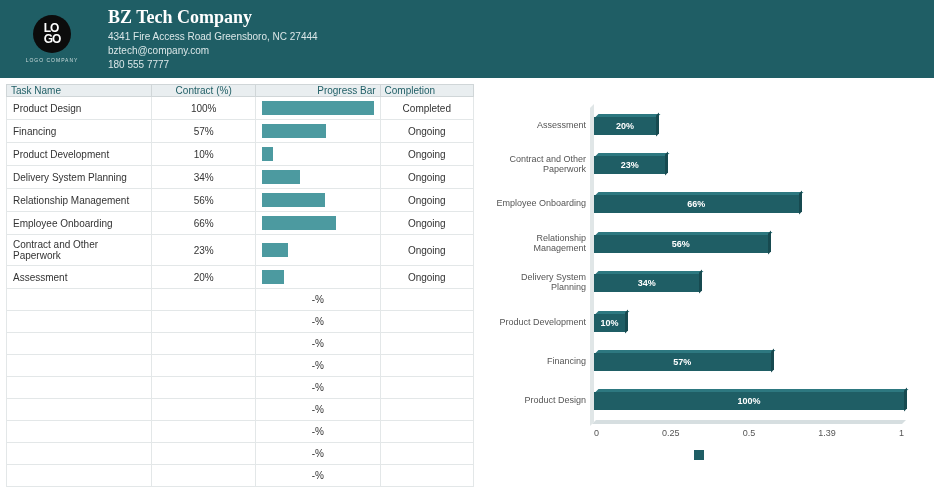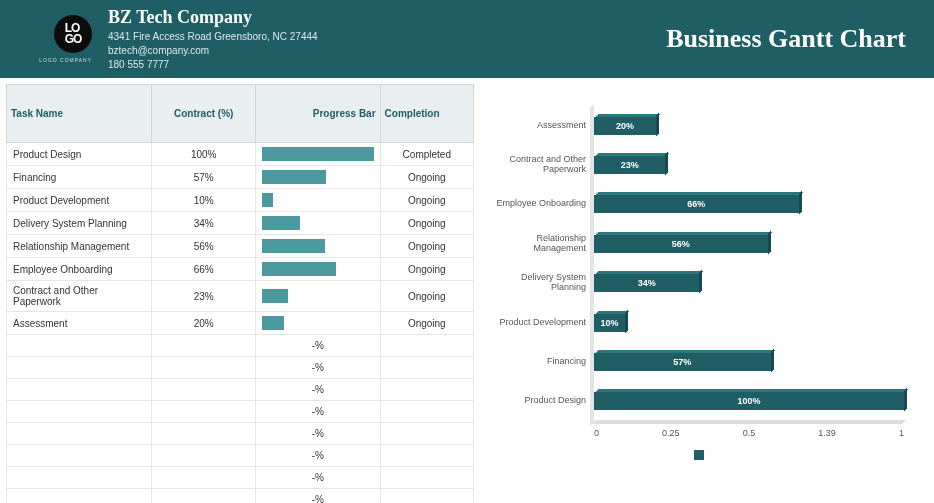--- a/index.html
+++ b/index.html
@@ -17,21 +17,21 @@
     background: #1f5e65;
     height: 78px;
     display: flex;
     align-items: center;
     padding: 0 28px 0 12px;
     color: #fff;
   }
   .logo-wrap {
     display: flex;
     flex-direction: column;
-    align-items: flex-end;
+    align-items: center;
     width: 80px;
   }
   .logo-circle {
     width: 38px; height: 38px;
     background: #0c0c0c;
     border-radius: 50%;
     display: flex; align-items: center; justify-content: center;
     font-weight: bold; font-size: 12px; letter-spacing: -1px;
     line-height: 0.9;
     color:#fff;
@@ -57,23 +57,23 @@
   
   table.task-table {
     width: 100%;
     border-collapse: collapse;
     table-layout: fixed;
   }
   table.task-table th {
     background: #e9eef0;
     color: #1f5e65;
     font-size: 10px;
-    padding: 23px 4px;
+    padding: 0 4px;
     border: 1px solid #d0d6d8;
-    font-weight: bold;
+    font-weight: normal;
   }
   table.task-table td {
     border: 1px solid #e3e7e8;
     padding: 4px 6px;
     font-size: 10px;
     height: 22px;
     vertical-align: middle;
   }
   .col-name { width: 140px; text-align: left;}
   .col-prog { width: 100px; text-align: center;}
@@ -181,21 +181,20 @@
     <div class="logo-circle" style="white-space:pre;">LO
 GO</div>
     <div class="logo-caption">LOGO COMPANY</div>
   </div>
   <div class="company-block">
     <div class="company-name">BZ Tech Company</div>
     <div class="company-line">4341 Fire Access Road Greensboro, NC 27444</div>
     <div class="company-line">bztech@company.com</div>
     <div class="company-line">180 555 7777</div>
   </div>
-  <div class="header-title">Business Gantt Chart</div>
 </div>
 
 <div class="main">
 
   <div class="left">
     <table class="task-table">
       <thead>
         <tr>
           <th class="col-name">Task Name</th>
           <th class="col-prog">Contract (%)</th>

